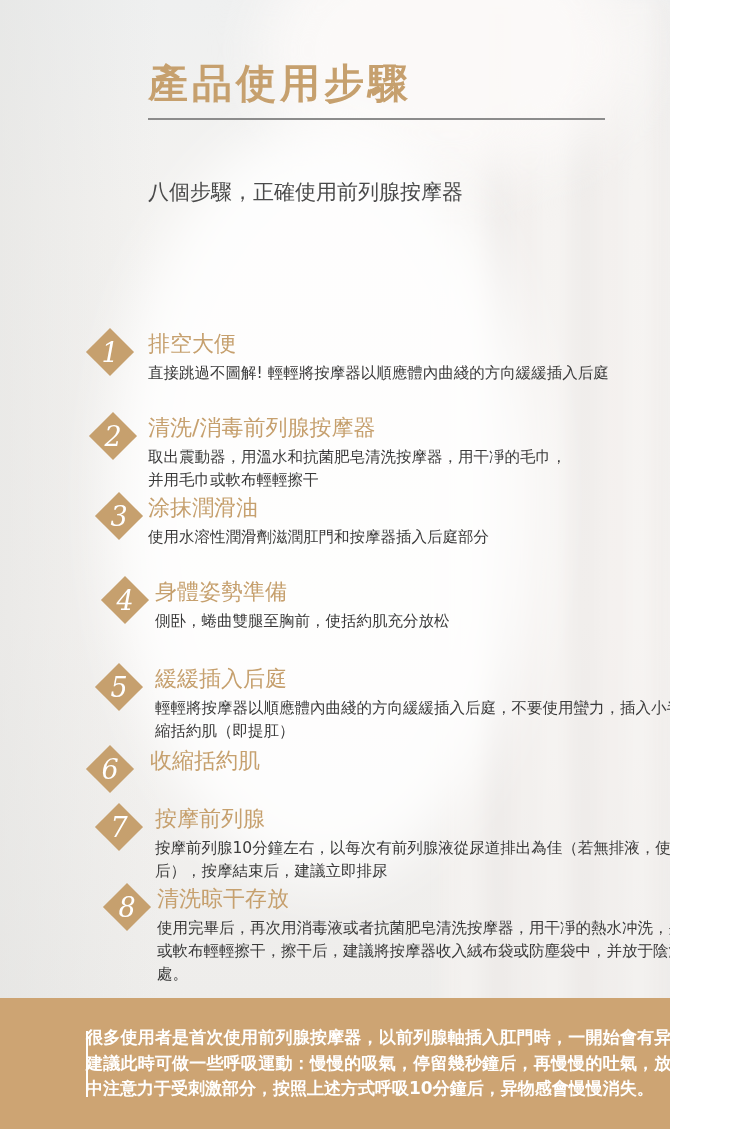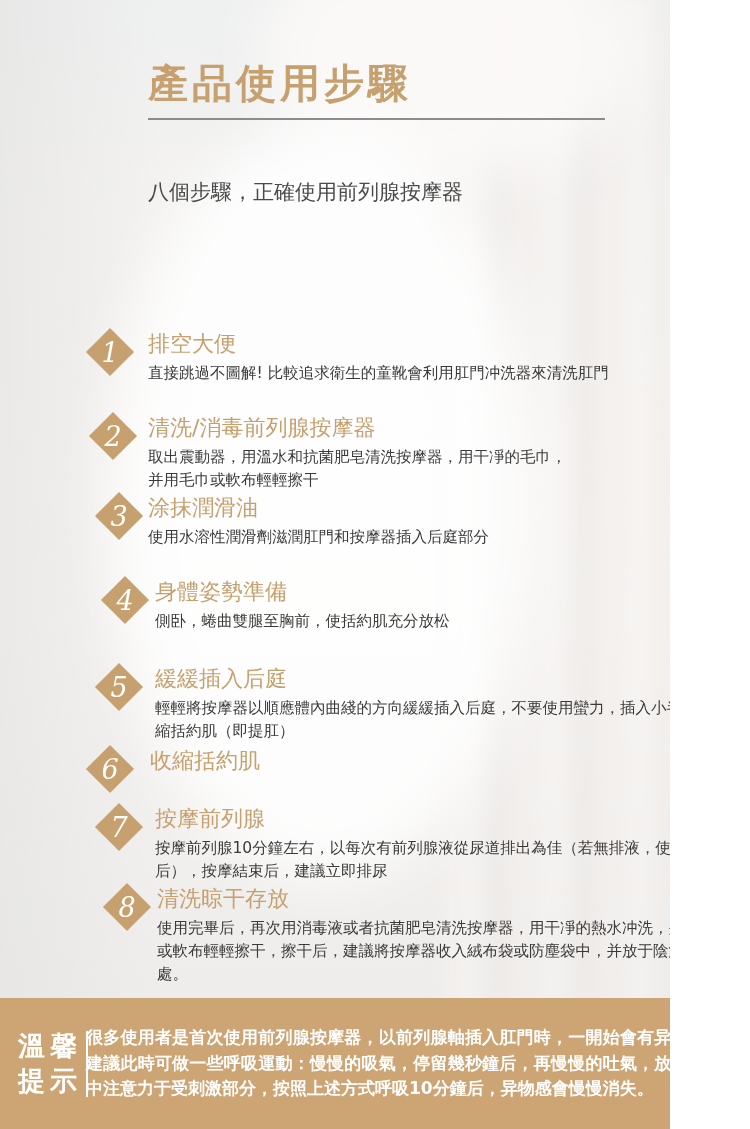--- a/index.html
+++ b/index.html
@@ -74,21 +74,21 @@
   </div>
 
   <div class="steps">
 
     <div class="step">
       <div class="diamond-wrap">
         <span class="diamond"></span>
         <span class="diamond-num">1</span>
       </div>
       <div class="step-title">排空大便</div>
-      <div class="step-desc">直接跳過不圖解! 比較追求衛生的童靴會利用肛門冲洗器來清洗肛門</div>
+      <div class="step-desc">直接跳過不圖解! 輕輕將按摩器以順應體內曲綫的方向緩緩插入后庭</div>
     </div>
 
     <div class="step">
       <div class="diamond-wrap">
         <span class="diamond"></span>
         <span class="diamond-num">2</span>
       </div>
       <div class="step-title">清洗/消毒前列腺按摩器</div>
       <div class="step-desc">取出震動器，用溫水和抗菌肥皂清洗按摩器，用干凈的毛巾，并用毛巾或軟布輕輕擦干</div>
     </div>
@@ -142,21 +142,17 @@
         <span class="diamond"></span>
         <span class="diamond-num">8</span>
       </div>
       <div class="step-title">清洗晾干存放</div>
       <div class="step-desc">使用完畢后，再次用消毒液或者抗菌肥皂清洗按摩器，用干凈的熱水冲洗，并用毛巾或軟布輕輕擦干，擦干后，建議將按摩器收入絨布袋或防塵袋中，并放于陰涼干燥處。</div>
     </div>
 
   </div>
 
   <div class="tips">
-    <div class="tips-label">
-      <div>溫馨</div>
-      <div>提示</div>
-    </div>
     <div class="tips-divider"></div>
     <div class="tips-body">很多使用者是首次使用前列腺按摩器，以前列腺軸插入肛門時，一開始會有异物感，建議此時可做一些呼吸運動：慢慢的吸氣，停留幾秒鐘后，再慢慢的吐氣，放松并集中注意力于受刺激部分，按照上述方式呼吸10分鐘后，异物感會慢慢消失。</div>
   </div>
 
 </div>
 
 </body></html>

